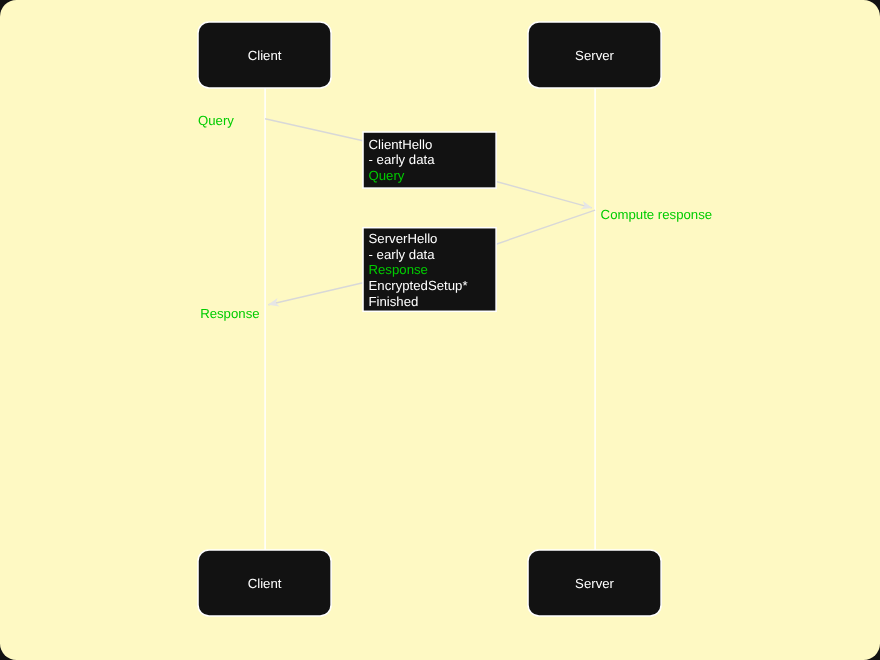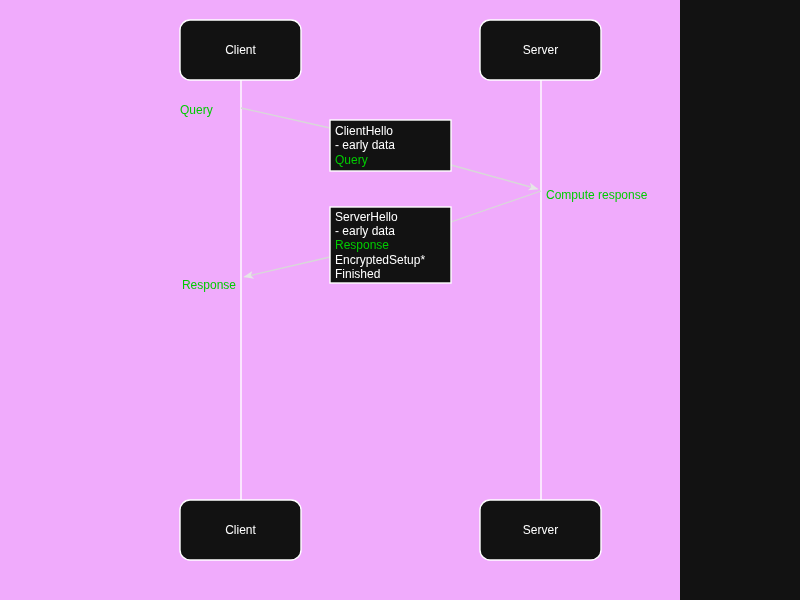--- a/index.html
+++ b/index.html
@@ -3,25 +3,26 @@
 <meta charset="utf-8">
 <title>TLS 1.3 Sequence Diagram</title>
 <style>
   html, body {
     margin: 0;
     padding: 0;
     background: #121212;
   }
   #canvas {
     position: relative;
-    width: 680px;
+    width: 800px;
     height: 600px;
-    background: #f0abfc;
+    background: #fef9c3;
     overflow: hidden;
     font-family: "Liberation Sans", sans-serif;
+    border-radius: 15px;
   }
   svg#diagram {
     position: absolute;
     left: 0;
     top: 0;
     width: 800px;
     height: 600px;
   }
   .actor-label {
     font-family: "Liberation Sans", sans-serif;

